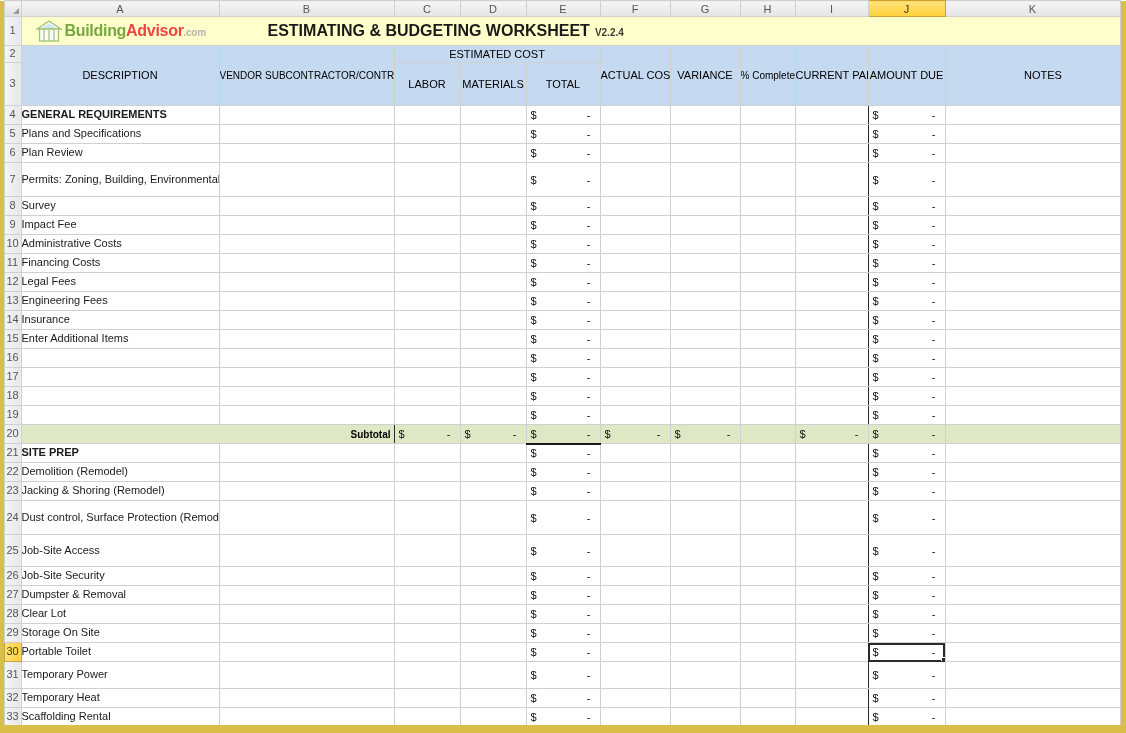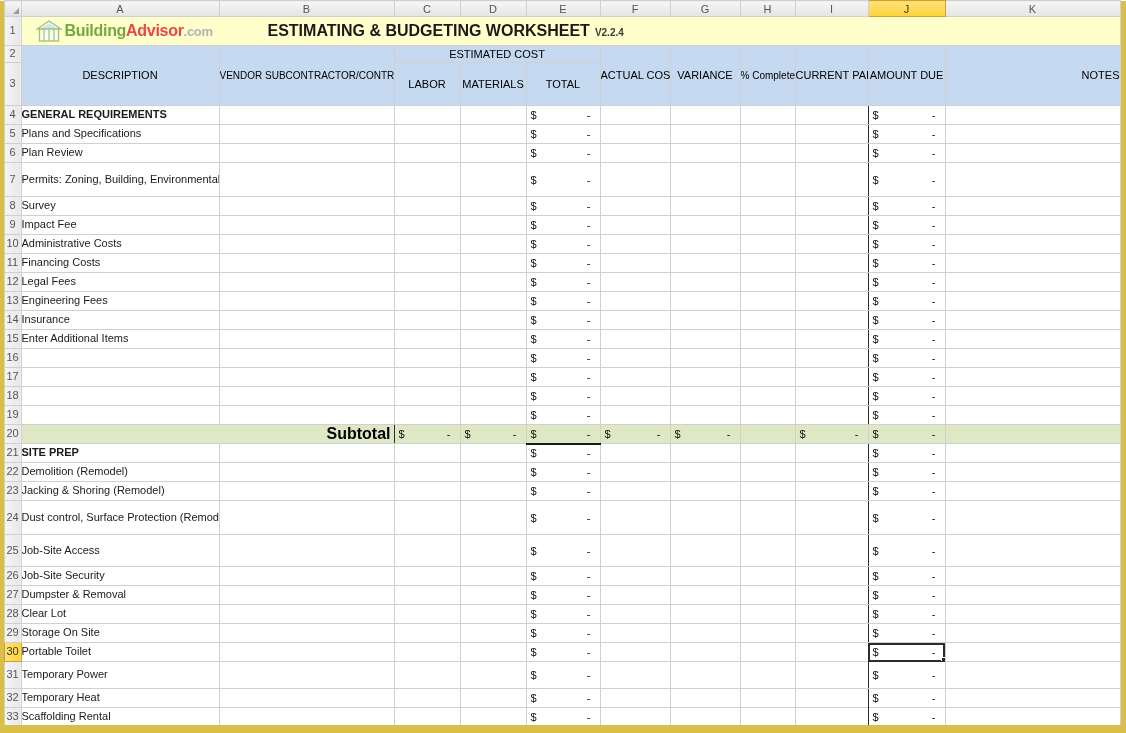--- a/index.html
+++ b/index.html
@@ -125,21 +125,21 @@
     flex: 0 0 auto;
   }
   .logo-text {
     font-size: 16px;
     font-weight: bold;
     letter-spacing: -0.3px;
     white-space: nowrap;
   }
   .lt-building { color: #76a840; }
   .lt-advisor  { color: #ef4444; }
-  .lt-com { color: #b3b3b3; font-size: 13px; }
+  .lt-com { color: #b3b3b3; font-size: 10px; }
   .worksheet-title {
     font-size: 16px;
     font-weight: bold;
     color: #1a1a1a;
     white-space: nowrap;
   }
   .ver {
     font-size: 10px;
     font-weight: bold;
     color: #3a3a3a;
@@ -152,21 +152,21 @@
     border: 1px solid #4a6b8a;
     text-align: center;
     font-weight: bold;
     font-size: 11px;
     color: #000;
     line-height: 1.15;
     white-space: normal;
     padding: 1px 2px;
   }
   .hdr.small { font-size: 10px; }
-  .hdr.left  { text-align: right; padding-left: 21px; }
+  .hdr.left  { text-align: center; padding-left: 21px; }
 
   
   .cell {
     background: #fff;
     height: 19px;
     border: 1px solid #d4d4d4;
     border-top-color: #e3e3e3;
   }
   .desc {
     text-align: left;
@@ -202,21 +202,21 @@
   
   .sub {
     background: #dfe8c4 !important;
     border-bottom: 2px solid #1a1a1a;
     border-top: 1px solid #9aa77a;
   }
   .sub.lbl {
     text-align: right;
     padding-right: 3px;
     font-weight: bold;
-    font-size: 16px;
+    font-size: 10px;
     border-right: 1px solid #2b2b2b;
   }
 
   
   .dashedbot { border-bottom: 1px dashed #7c7c7c !important; }
 
   
   .active {
     outline: 2px solid #2b2b2b;
     outline-offset: -2px;

